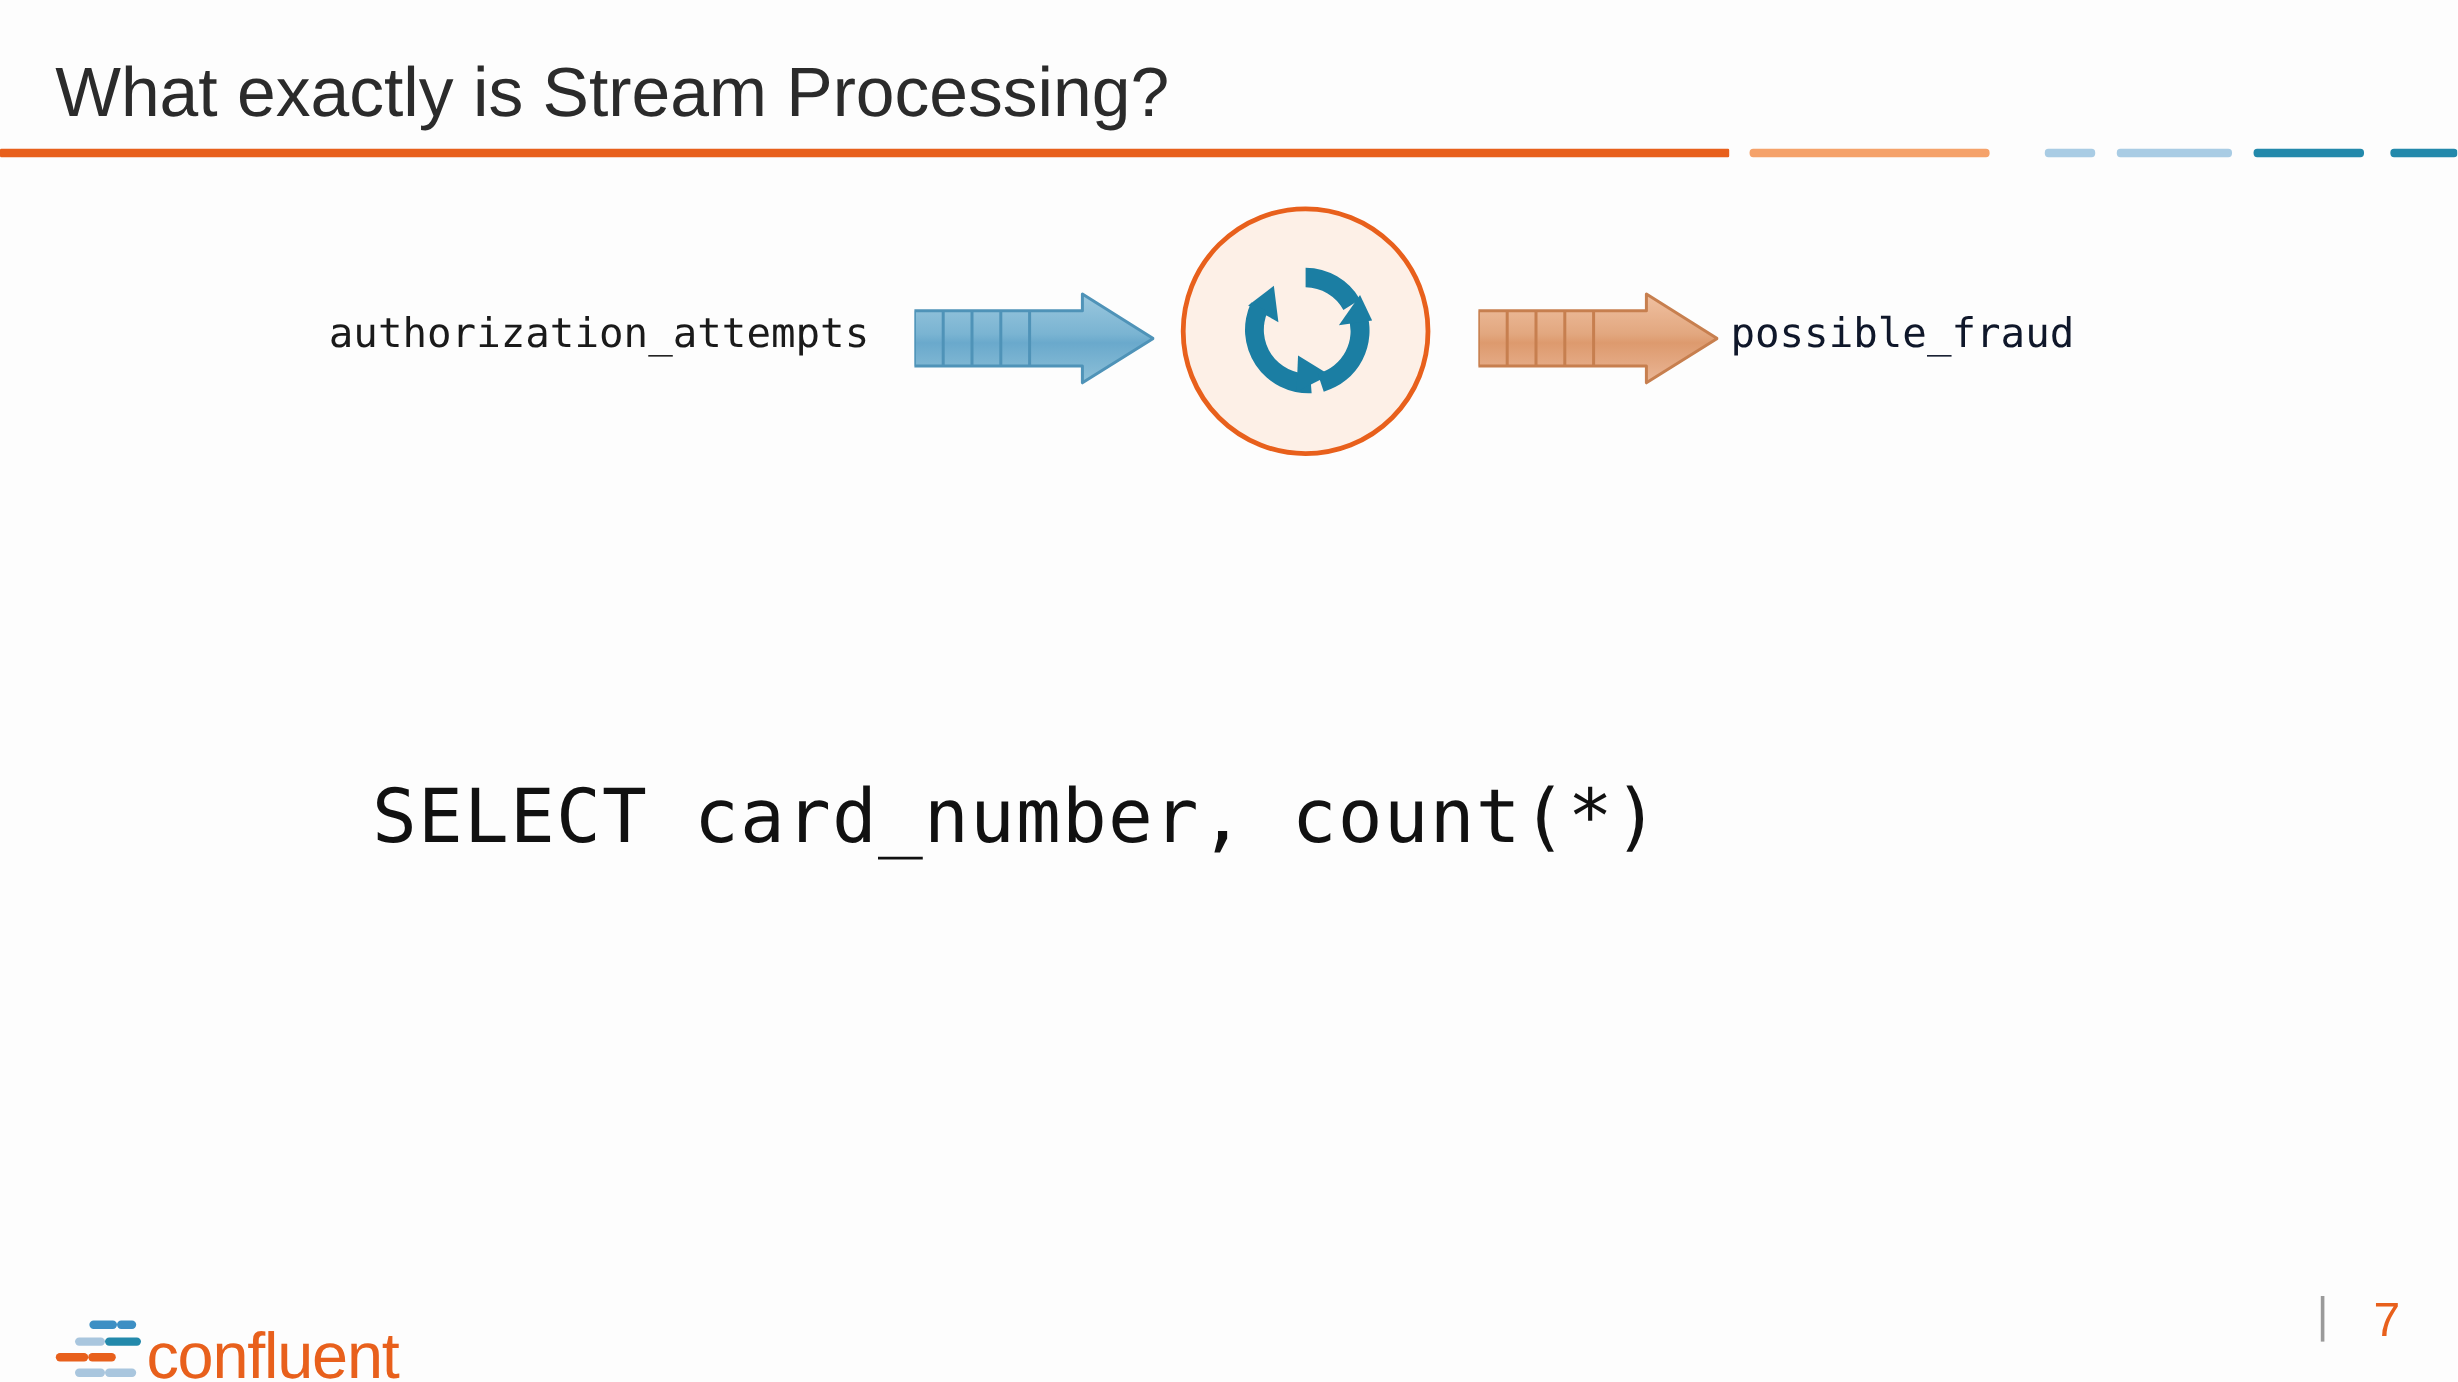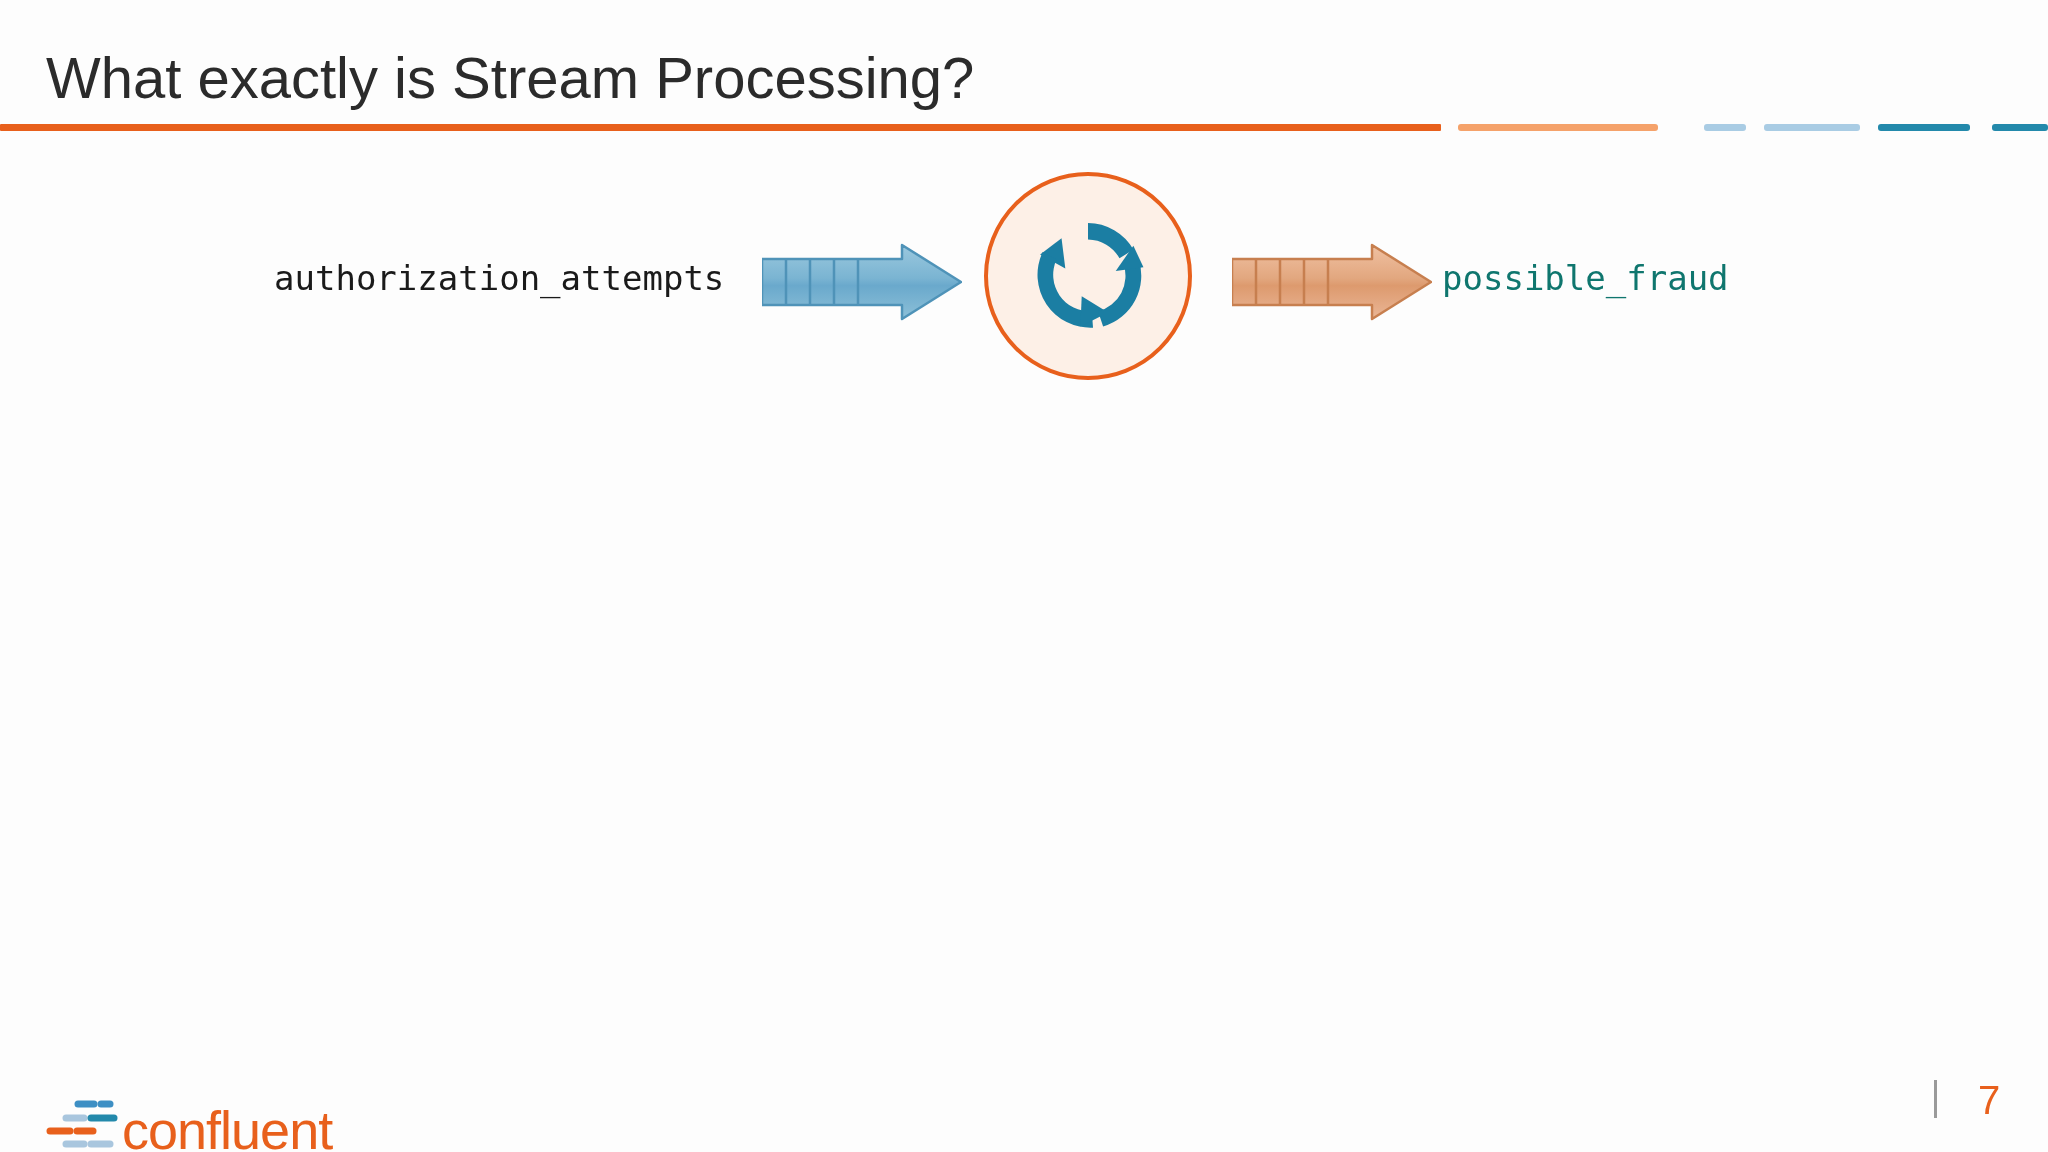--- a/index.html
+++ b/index.html
@@ -63,21 +63,21 @@
     font-size: 34px;
     color: #1a1a1a;
     white-space: nowrap;
   }
   .label-out {
     position: absolute;
     left: 1442px;
     top: 258px;
     font-family: "DejaVu Sans Mono", "Liberation Mono", monospace;
     font-size: 34px;
-    color: #0f766e;
+    color: #0f172a;
     white-space: nowrap;
   }
 
   .arrow-wrap { position: absolute; }
   .arrow-in  { left: 762px;  top: 243px; width: 200px; height: 78px; }
   .arrow-out { left: 1232px; top: 243px; width: 200px; height: 78px; }
 
   .circle-node {
     position: absolute;
     left: 984px;
@@ -222,20 +222,21 @@
           <line x1="72" y1="16" x2="72" y2="62"></line>
           <line x1="96" y1="16" x2="96" y2="62"></line>
         </g>
       </svg>
     </div>
 
     <div class="label-out">possible_fraud</div>
   </div>
 
   <div class="code-block">
+    <span class="code-line">SELECT card_number, count(*)</span>
     
     
     
     
   </div>
 
   <div class="logo">
     <svg width="78" height="70" viewBox="0 0 78 70" xmlns="http://www.w3.org/2000/svg">
       <g stroke-linecap="round">
         <line x1="34" y1="8" x2="50" y2="8" stroke="#3d8fc4" stroke-width="7"></line>

